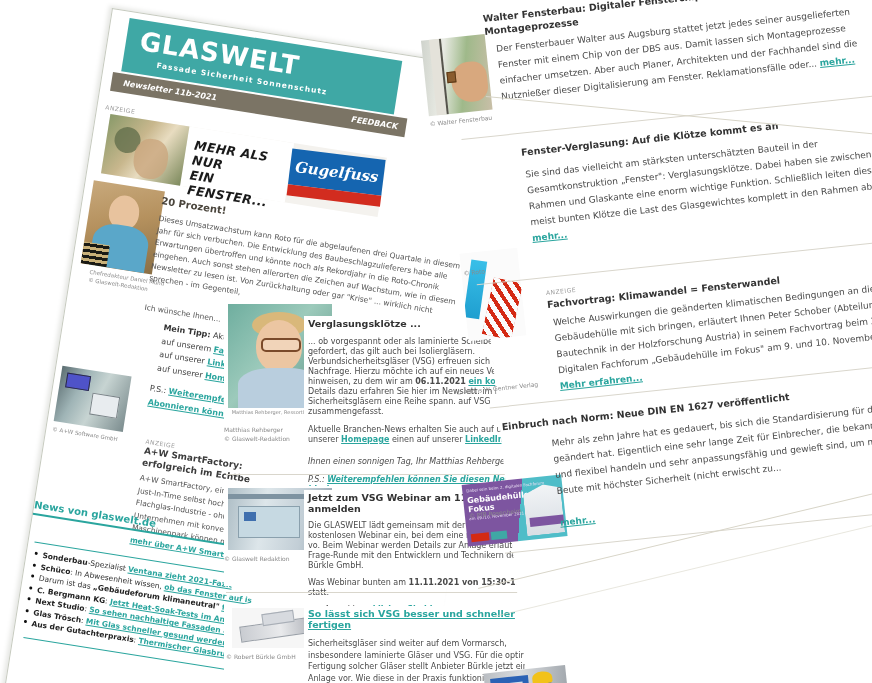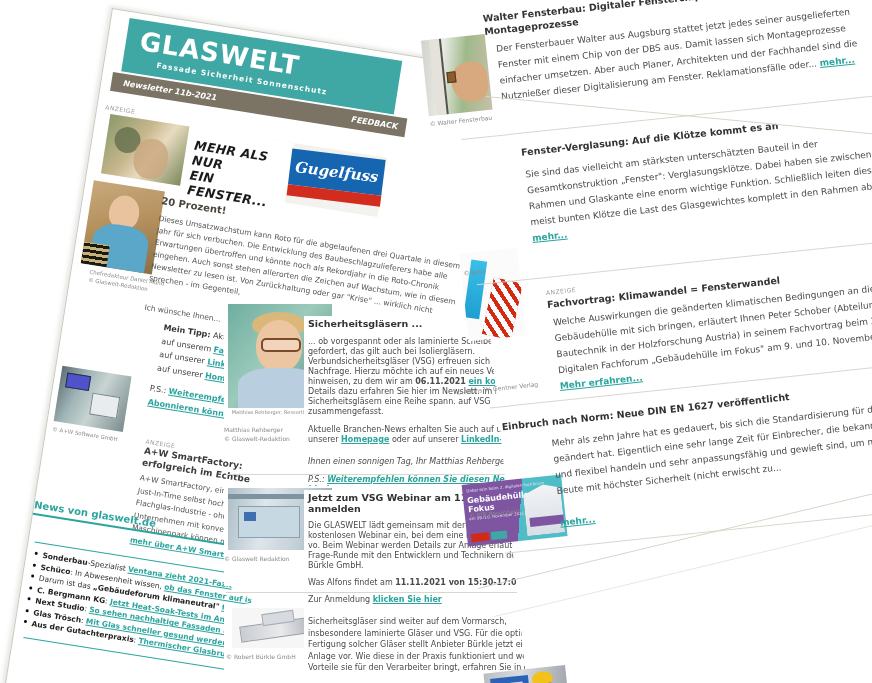--- a/index.html
+++ b/index.html
@@ -193,59 +193,60 @@
       <div class="shirt"></div>
       <div class="glasses"></div>
   </div>
   <div class="mcap" style="text-align:center;font-size:5px;">Matthias Rehberger, Ressortleiter Glas</div>
   <div class="mcap" style="margin-top:8px;">
     <span>Matthias Rehberger</span><br>
     <span>© Glaswelt-Redaktion</span>
   </div>
 </div>
 <div class="abs midbg" style="left:304px;top:316px;width:248px;height:152px;padding:2px 0 0 4px;">
-  <div class="mhead">Sicherheitsgläsern ...</div>
+  <div class="mhead">Verglasungsklötze ...</div>
   <div class="mbody" style="margin-top:8px;">
     <span>... ob vorgespannt oder als laminierte Scheiben v häufiger gefordert, das gilt auch bei Isoliergläsern. Verbundsicherheitsgläser (VSG) erfreuen sich einer Nachfrage. Hierzu möchte ich auf ein neues Verfahr. GmbH hinweisen, zu dem wir am </span><b>06.11.2021</b> <span class="tlk">ein ko</span>
     <span class="tlk">anbieten</span><span>. Details dazu erfahren Sie hier im Newslett. im Newsletter zu Sicherheitsgläsern eine Reihe spann. auf VSG zusammengefasst.</span>
   </div>
   <div class="mbody" style="margin-top:8px;">
-    <span>Aktuelle Branchen-News erhalten Sie auch auf unserem auf unserer </span><span class="tlk">Homepage</span><span> oder auf unserer </span><span class="tlk">LinkedIn-Basis</span><span>.</span>
+    <span>Aktuelle Branchen-News erhalten Sie auch auf unserem auf unserer </span><span class="tlk">Homepage</span><span> einen auf unserer </span><span class="tlk">LinkedIn-Basis</span><span>.</span>
   </div>
   <div class="mbody it" style="margin-top:12px;">Ihnen einen sonnigen Tag, Ihr Matthias Rehberger.</div>
   <div class="mbody it" style="margin-top:8px;"><span>P.S.: </span><span class="tlk it">Weiterempfehlen können Sie diesen Newsletter hier!</span></div>
 </div>
 <div class="abs divline" style="left:226px;top:474px;width:296px;z-index:2;"></div>
 
 <div class="abs midbg" style="left:224px;top:486px;width:112px;height:100px;">
   <div class="vphoto" style="margin:2px auto 0;">
     <div class="beam"></div>
       <div class="mach"></div>
       <div class="scr"></div>
   </div>
   <div class="mcap" style="margin-top:4px;">© Glaswelt Redaktion</div>
 </div>
 <div class="abs midbg" style="left:304px;top:490px;width:258px;height:96px;padding:2px 0 0 4px;">
   <div class="mhead">Jetzt zum VSG Webinar am 11.11.2021 anmelden</div>
   <div class="mbody" style="margin-top:7px;">Die GLASWELT lädt gemeinsam mit der Robert Bürkle GmbH zu kostenlosen Webinar ein, bei dem eine neue Laminier-Anlage vo. Beim Webinar werden Details zur Anlage erläutert, inklusive Frage-Runde mit den Entwicklern und Technikern der Robert Bürkle GmbH.</div>
   <div class="mbody" style="margin-top:7px;">
-    <span>Was Alfons findet am </span><b>11.11.2021 von 15:30-17:00 Uhr</b><span> statt.</span>
+    <span>Was Webinar bunten am </span><b>11.11.2021 von 15:30-17:00 Uhr</b><span> statt.</span>
   </div>
   <div class="mbody" style="margin-top:7px;"><span>Zur Anmeldung </span><span class="tlk">klicken Sie hier</span></div>
 </div>
 <div class="abs divline" style="left:226px;top:592px;width:296px;z-index:2;"></div>
 
 <div class="abs midbg" style="left:224px;top:604px;width:100px;height:76px;">
   <div class="bphoto2" style="margin:4px auto 0;">
     <div class="m1"></div>
       <div class="m2"></div>
   </div>
   <div class="mcap" style="margin-top:4px;margin-left:2px;">© Robert Bürkle GmbH</div>
 </div>
 <div class="abs midbg" style="left:304px;top:606px;width:252px;height:78px;padding:2px 0 0 4px;">
+  <div class="mhead"><span class="tlk" style="font-size:9.5px;">So lässt sich VSG besser und schneller fertigen</span></div>
   <div class="mbody" style="margin-top:8px;line-height:11.5px;">
     <span>Sicherheitsgläser sind weiter auf dem Vormarsch, insbesondere laminierte Gläser und VSG. Für die optimierte Fertigung solcher Gläser stellt Anbieter Bürkle jetzt eine neue Anlage vor. Wie diese in der Praxis funktioniert und welche Vorteile sie für den Verarbeiter bringt, erfahren Sie in einem... </span>
   </div>
 </div>
 
 <div id="sheet-right" class="abs">
   <div class="rs-bg"></div>
 
   <div class="abs rhead" style="left:74px;top:26px;width:310px;">Walter Fensterbau: Digitaler Fensterchip vereinfacht Montageprozesse</div>
   <div class="abs rphoto1" style="left:10px;top:48px;">

